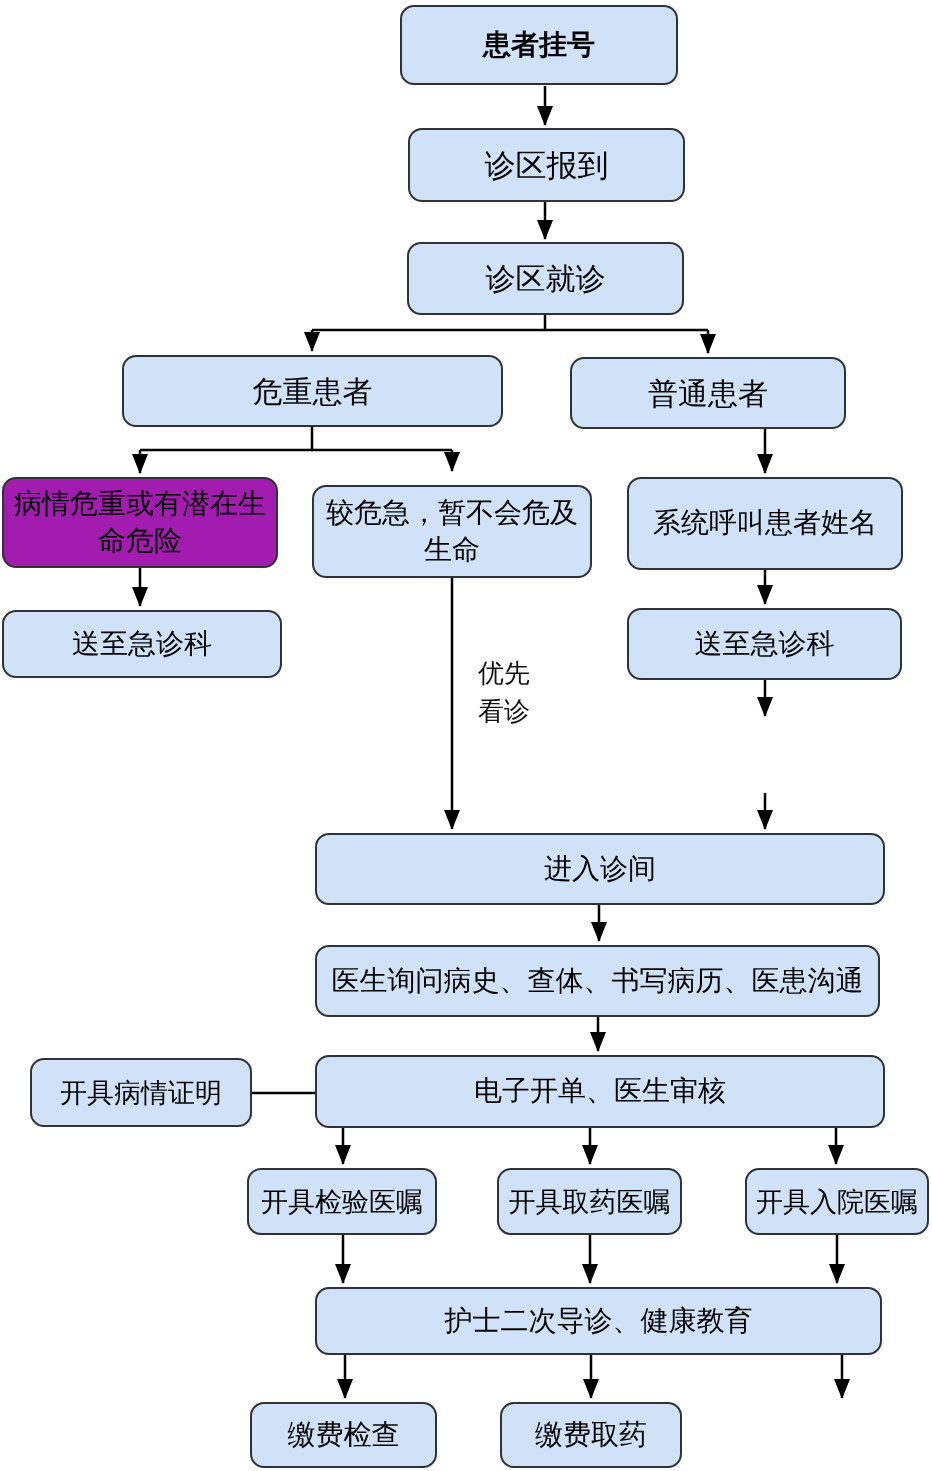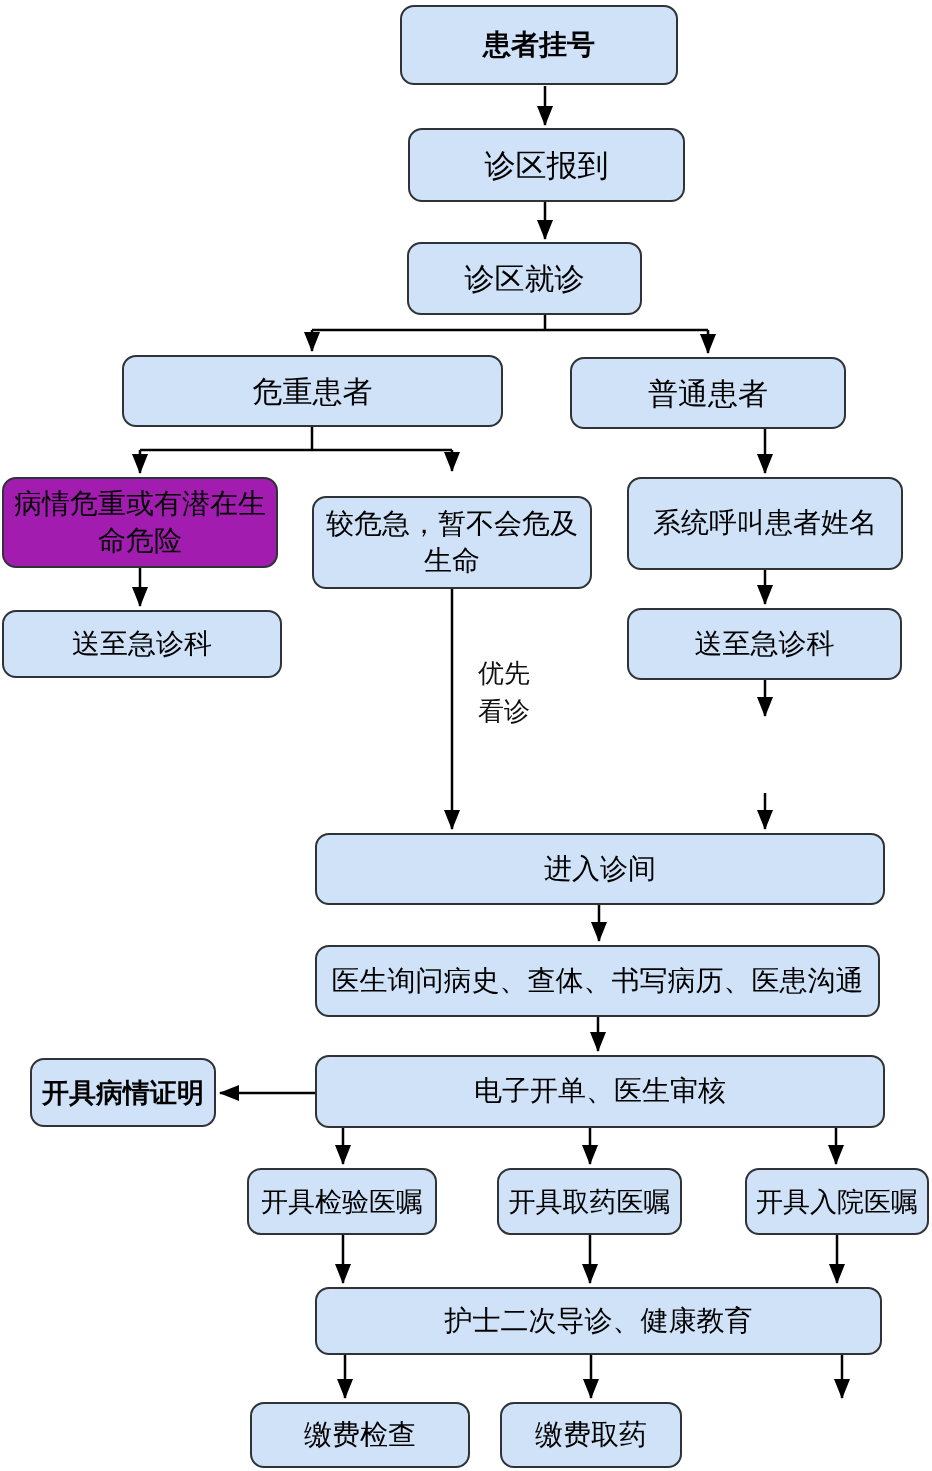--- a/index.html
+++ b/index.html
@@ -71,69 +71,69 @@
       <polyline points="591,1355 591,1398" fill="none" stroke="#000000" stroke-width="2.5" marker-end="url(#ah)"></polyline>
       <polyline points="842,1355 842,1398" fill="none" stroke="#000000" stroke-width="2.5" marker-end="url(#ah)"></polyline>
     </svg>
   <div id="nodes">
       <div class="node bold" style="left: 400px; top: 5px; width: 278px; height: 80px; font-size: 28px; background: rgb(207, 226, 248); border: 2.5px solid rgb(47, 51, 55);">
         <span>患者挂号</span>
       </div>
       <div class="node" style="left: 408px; top: 128px; width: 277px; height: 74px; font-size: 31px; background: rgb(207, 226, 248); border: 2.5px solid rgb(47, 51, 55); justify-content: center;">
         <span>诊区报到</span>
       </div>
-      <div class="node" style="left: 407px; top: 242px; width: 235px; height: 73px; font-size: 30px; background: rgb(207, 226, 248); border: 2.5px solid rgb(47, 51, 55);">
+      <div class="node" style="left: 407px; top: 242px; width: 277px; height: 73px; font-size: 30px; background: rgb(207, 226, 248); border: 2.5px solid rgb(47, 51, 55);">
         <span>诊区就诊</span>
       </div>
       <div class="node" style="left: 122px; top: 355px; width: 381px; height: 72px; font-size: 30px; background: rgb(207, 226, 248); border: 2.5px solid rgb(47, 51, 55);">
         <span>危重患者</span>
       </div>
       <div class="node" style="left: 570px; top: 357px; width: 276px; height: 72px; font-size: 30px; background: rgb(207, 226, 248); border: 2.5px solid rgb(47, 51, 55);">
         <span>普通患者</span>
       </div>
       <div class="node" style="left: 2px; top: 477px; width: 276px; height: 91px; font-size: 28px; background: #a21caf; border: 2.5px solid rgb(47, 51, 55);">
         <span>病情危重或有潜在生命危险</span>
       </div>
-      <div class="node" style="left: 312px; top: 496px; width: 280px; height: 93px; font-size: 28px; background: rgb(207, 226, 248); border: 2.5px solid rgb(47, 51, 55);">
+      <div class="node" style="left: 312px; top: 485px; width: 280px; height: 93px; font-size: 28px; background: rgb(207, 226, 248); border: 2.5px solid rgb(47, 51, 55);">
         <span>较危急，暂不会危及生命</span>
       </div>
       <div class="node" style="left: 627px; top: 477px; width: 276px; height: 93px; font-size: 28px; background: rgb(207, 226, 248); border: 2.5px solid rgb(47, 51, 55);">
         <span>系统呼叫患者姓名</span>
       </div>
       <div class="node" style="left: 2px; top: 610px; width: 280px; height: 68px; font-size: 28px; background: rgb(207, 226, 248); border: 2.5px solid rgb(47, 51, 55);">
         <span>送至急诊科</span>
       </div>
       <div class="node" style="left: 627px; top: 608px; width: 275px; height: 72px; font-size: 28px; background: rgb(207, 226, 248); border: 2.5px solid rgb(47, 51, 55);">
         <span>送至急诊科</span>
       </div>
       <div class="node" style="left: 315px; top: 833px; width: 570px; height: 72px; font-size: 28px; background: rgb(207, 226, 248); border: 2.5px solid rgb(47, 51, 55);">
         <span>进入诊间</span>
       </div>
       <div class="node" style="left: 315px; top: 945px; width: 565px; height: 72px; font-size: 28px; background: rgb(207, 226, 248); border: 2.5px solid rgb(47, 51, 55);">
         <span>医生询问病史、查体、书写病历、医患沟通</span>
       </div>
       <div class="node" style="left: 315px; top: 1055px; width: 570px; height: 73px; font-size: 28px; background: rgb(207, 226, 248); border: 2.5px solid rgb(47, 51, 55);">
         <span>电子开单、医生审核</span>
       </div>
-      <div class="node" style="left: 30px; top: 1058px; width: 186px; height: 69px; font-size: 27px; background: rgb(207, 226, 248); border: 2.5px solid rgb(47, 51, 55); font-weight: bold;">
+      <div class="node" style="left: 30px; top: 1058px; width: 222px; height: 69px; font-size: 27px; background: rgb(207, 226, 248); border: 2.5px solid rgb(47, 51, 55);">
         <span>开具病情证明</span>
       </div>
       <div class="node" style="left: 247px; top: 1168px; width: 190px; height: 67px; font-size: 27px; background: rgb(207, 226, 248); border: 2.5px solid rgb(47, 51, 55);">
         <span>开具检验医嘱</span>
       </div>
       <div class="node" style="left: 497px; top: 1168px; width: 185px; height: 67px; font-size: 27px; background: rgb(207, 226, 248); border: 2.5px solid rgb(47, 51, 55);">
         <span>开具取药医嘱</span>
       </div>
       <div class="node" style="left: 745px; top: 1168px; width: 184px; height: 67px; font-size: 27px; background: rgb(207, 226, 248); border: 2.5px solid rgb(47, 51, 55);">
         <span>开具入院医嘱</span>
       </div>
       <div class="node" style="left: 315px; top: 1287px; width: 567px; height: 68px; font-size: 28px; background: rgb(207, 226, 248); border: 2.5px solid rgb(47, 51, 55);">
         <span>护士二次导诊、健康教育</span>
       </div>
-      <div class="node" style="left: 250px; top: 1402px; width: 220px; height: 66px; font-size: 28px; background: rgb(207, 226, 248); border: 2.5px solid rgb(47, 51, 55);">
+      <div class="node" style="left: 250px; top: 1402px; width: 187px; height: 66px; font-size: 28px; background: rgb(207, 226, 248); border: 2.5px solid rgb(47, 51, 55);">
         <span>缴费检查</span>
       </div>
       <div class="node" style="left: 500px; top: 1402px; width: 182px; height: 66px; font-size: 28px; background: rgb(207, 226, 248); border: 2.5px solid rgb(47, 51, 55);">
         <span>缴费取药</span>
       </div>
     </div>
   <div id="edge-label" class="edge-label" style="left: 478px; top: 655px; font-size: 26px;"><span>优先</span>
 <span>看诊</span></div>
 </div>
 

